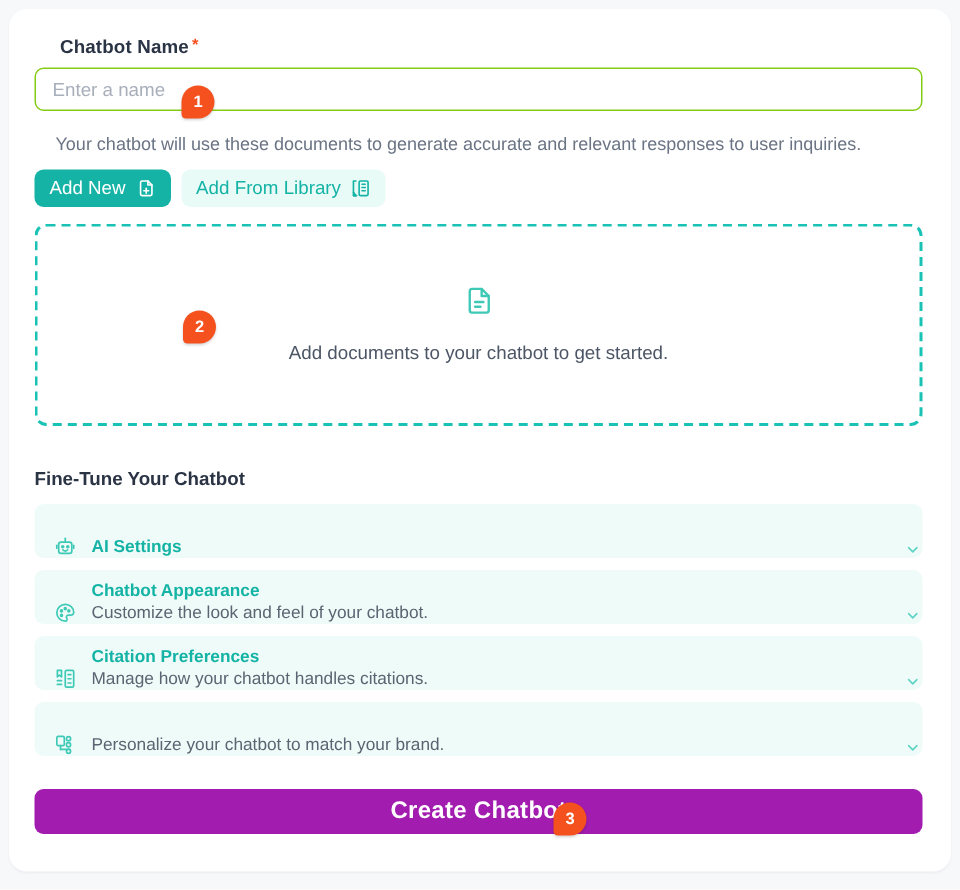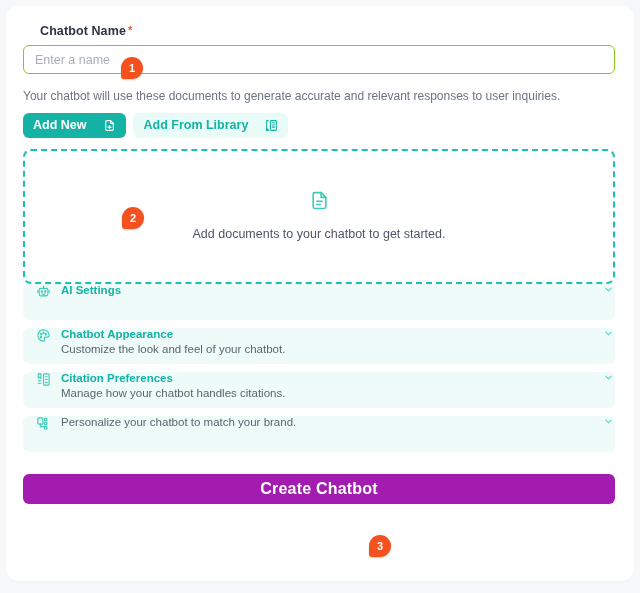--- a/index.html
+++ b/index.html
@@ -42,21 +42,21 @@
   .req {
     color: #f4511e;
     font-size: 11px;
     margin-left: 2px;
     vertical-align: top;
     line-height: 12px;
   }
   .help-text {
     font-size: 12px;
     color: #6b7484;
-    margin: 0 0 9px 0;
+    margin: 0 0 9px 14px;
     line-height: 15px;
   }
 
   
   .name-input {
     display: block;
     box-sizing: border-box;
     width: 592px;
     height: 29px;
     border: 1px solid #84cc16;
@@ -76,26 +76,26 @@
   
   .btn-row {
     display: flex;
     align-items: center;
     gap: 7px;
     margin-bottom: 11px;
   }
   .btn {
     display: inline-flex;
     align-items: center;
-    gap: 17px;
+    gap: 7px;
     border: none;
     border-radius: 6px;
     font-family: "Liberation Sans", sans-serif;
     font-size: 12.5px;
-    font-weight: bold;
+    font-weight: normal;
     cursor: pointer;
     padding: 0 10px;
     height: 25px;
     line-height: 1;
     white-space: nowrap;
   }
   .btn-primary {
     background: #14b3a5;
     color: #ffffff;
   }
@@ -134,21 +134,21 @@
     line-height: 14px;
   }
   .accordion { display: flex; flex-direction: column; gap: 8px; }
   .acc-item {
     box-sizing: border-box;
     width: 592px;
     height: 36px;
     background: #effbf8;
     border-radius: 6px;
     display: flex;
-    align-items: flex-start;
+    align-items: flex-end;
     padding: 0 0 0 11px;
     cursor: pointer;
   }
   .acc-icon {
     width: 18px;
     flex: 0 0 18px;
     display: flex;
     align-items: center;
     justify-content: center;
     color: #3ec9b6;
@@ -276,20 +276,21 @@
           <polyline points="14 2 14 8 20 8"></polyline>
           <line x1="8.5" y1="13" x2="15.5" y2="13"></line>
           <line x1="8.5" y1="17" x2="13" y2="17"></line>
         </svg>
       </span>
       <div class="dropzone-text">Add documents to your chatbot to get started.</div>
     </div>
   </div>
 
   
+  <div class="section-title">Fine-Tune Your Chatbot</div>
 
   <div class="accordion">
 
     <div class="acc-item">
       <span class="acc-icon">
         <svg width="15" height="15" viewBox="0 0 24 24" fill="none" stroke="currentColor" stroke-width="1.8" stroke-linecap="round" stroke-linejoin="round">
           <rect x="5" y="7" width="14" height="12" rx="2.5"></rect>
           <line x1="12" y1="3" x2="12" y2="7"></line>
           <circle cx="9.3" cy="12" r="1"></circle>
           <circle cx="14.7" cy="12" r="1"></circle>

